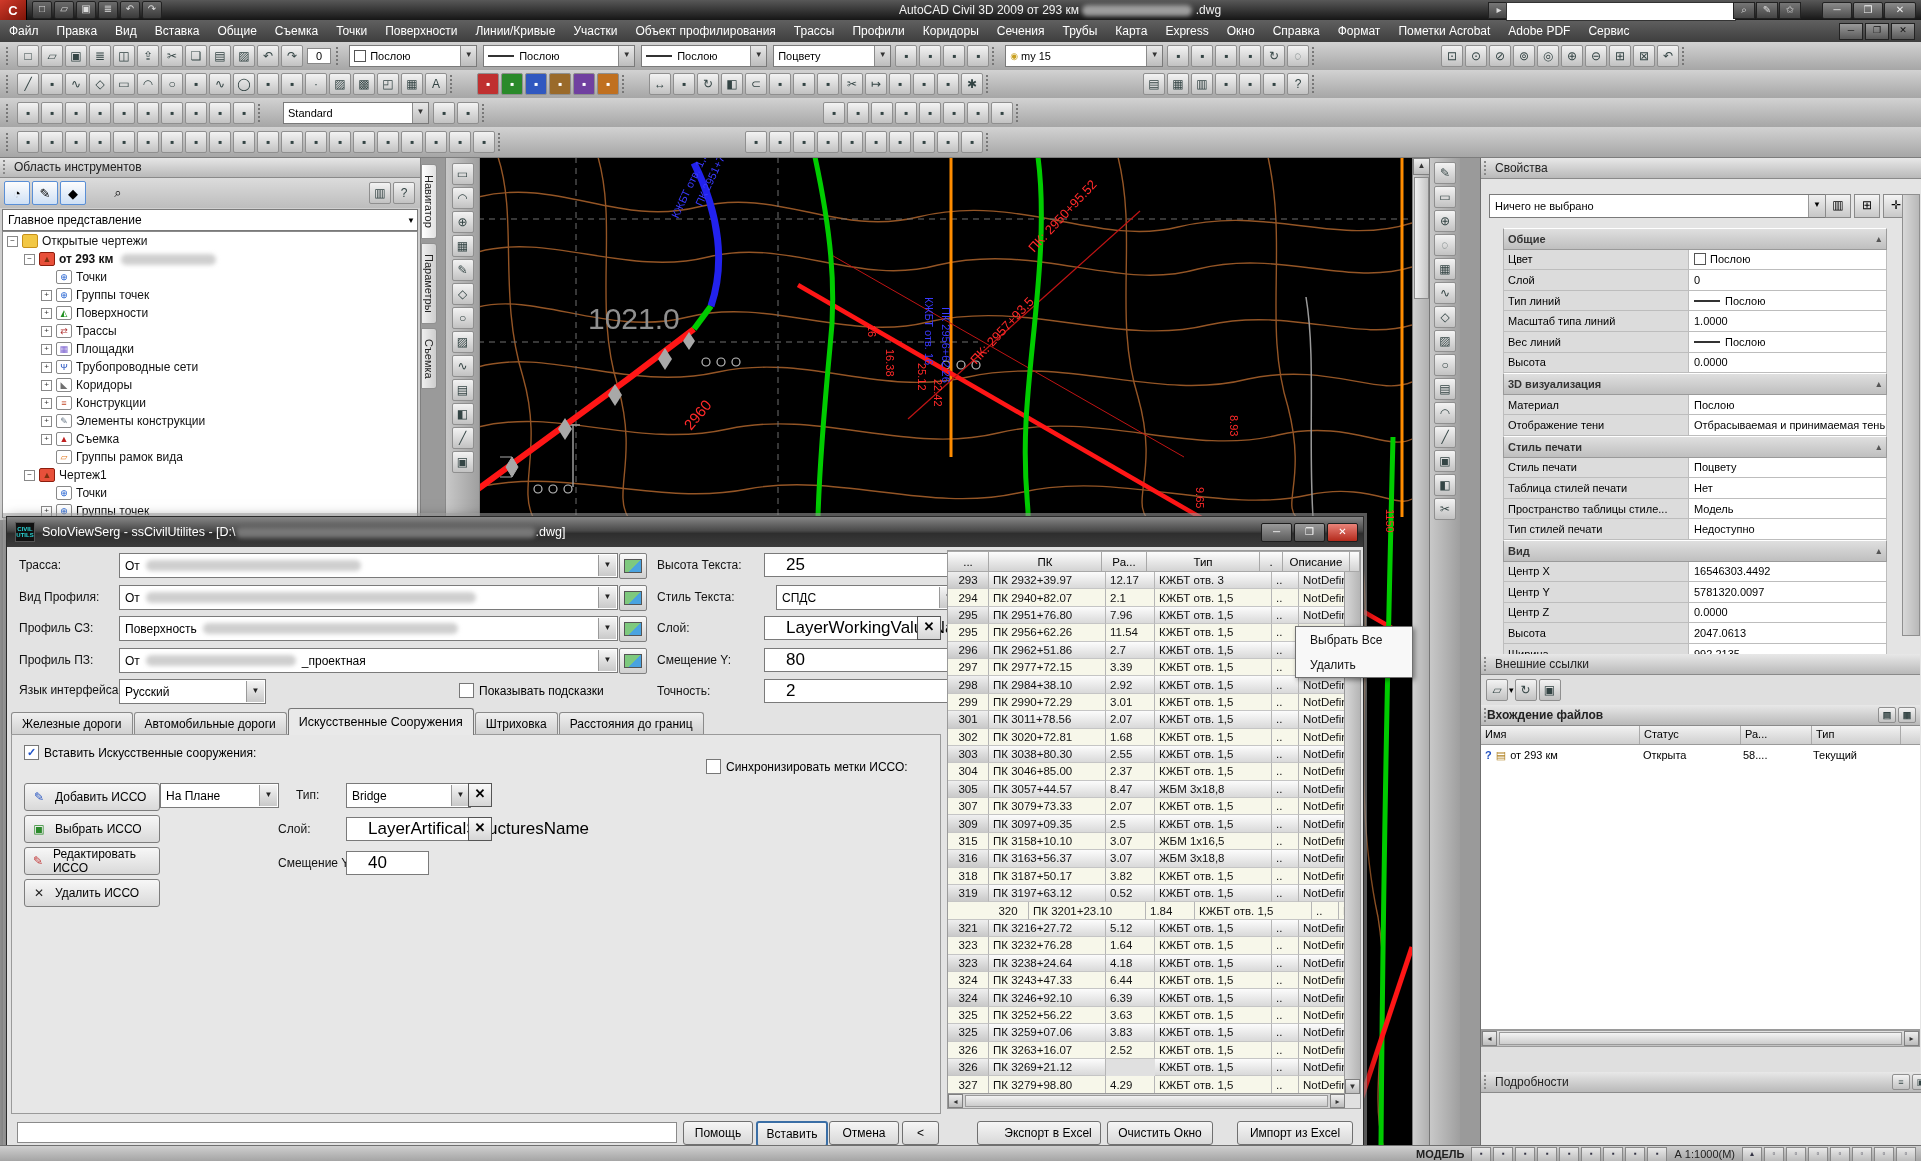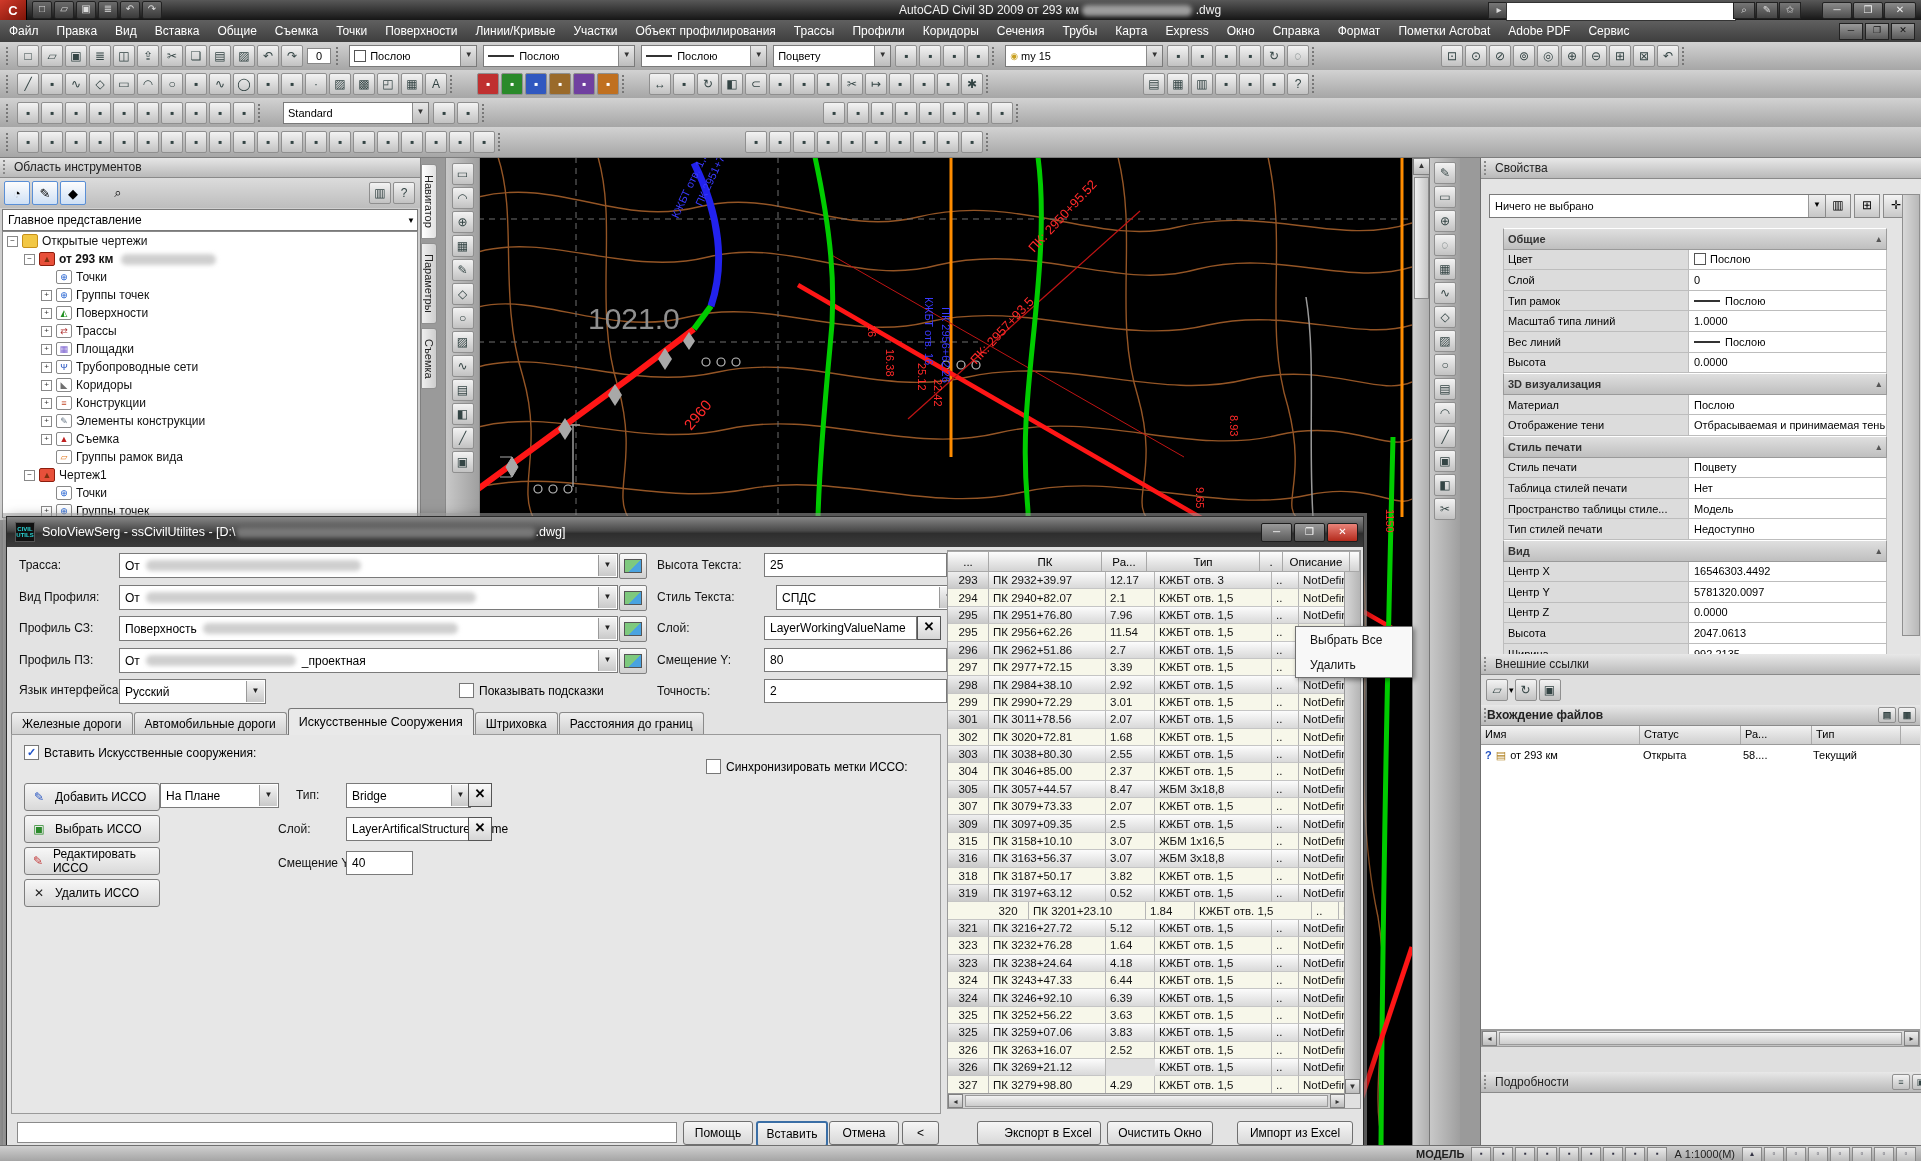--- a/index.html
+++ b/index.html
@@ -100,21 +100,21 @@
             display:flex;align-items:center;justify-content:center;text-align:center;margin-right:7px;border:1px solid #555}
   .dlg-winbtn{width:29px;height:17px;margin-left:2px;border:1px solid #1d1d1d;border-radius:2px;color:#fff;
               font-size:10px;text-align:center;line-height:15px;background:linear-gradient(#9a9a9a,#5b5b5b)}
   .dlg-close{background:linear-gradient(#e98379,#b42a1c)!important}
   .fld-label{position:absolute;font-size:12px;color:#111;white-space:nowrap}
   .combo{position:absolute;height:23px;background:#fff;border:1px solid #7a7a7a;display:flex;align-items:center;
          padding-left:5px;font-size:12px}
   .combo .dd{position:absolute;right:1px;top:1px;bottom:1px;width:17px;background:linear-gradient(#f5f5f5,#c9c9c9);
              border-left:1px solid #9a9a9a;text-align:center;font-size:8px;line-height:20px;color:#222}
   .input{position:absolute;height:22px;background:#fff;border:1px solid #7a7a7a;display:flex;align-items:center;
-         padding-left:5px;font-size:12px}
+         padding-left:21px;font-size:17px}
   .pick-btn{position:absolute;width:26px;height:24px;background:linear-gradient(#fafafa,#d0d0d0);border:1px solid #808080;
             border-radius:2px;display:flex;align-items:center;justify-content:center}
   .pick-btn .pic{width:16px;height:12px;background:linear-gradient(135deg,#7ec97e 55%,#4aa3e0 55%);border:1px solid #555}
   .x-btn{position:absolute;width:22px;height:22px;background:linear-gradient(#fafafa,#d6d6d6);border:1px solid #555;
          font-weight:bold;font-size:13px;text-align:center;line-height:20px}
   .chk{position:absolute;display:flex;align-items:center;font-size:12px;white-space:nowrap}
   .chk .box{width:13px;height:13px;background:#fff;border:1px solid #777;margin-right:5px;font-size:11px;
             line-height:12px;text-align:center;color:#2255c9;font-weight:bold}
   #dlg-tabs{position:absolute;left:4px;top:192px;height:26px;display:flex;align-items:flex-end}
   .tab{height:22px;padding:0 10px;background:linear-gradient(#f0f0f0,#cfcfcf);border:1px solid #8a8a8a;
@@ -648,21 +648,21 @@
           <span>Послою</span>
         </div>
       </div>
       <div class="pg-row">
         <div class="pg-lab">Слой</div>
         <div class="pg-val">
           <span>0</span>
         </div>
       </div>
       <div class="pg-row">
-        <div class="pg-lab">Тип рамок</div>
+        <div class="pg-lab">Тип линий</div>
         <div class="pg-val">
           <span class="sw-line"></span>
           <span>Послою</span>
         </div>
       </div>
       <div class="pg-row">
         <div class="pg-lab">Масштаб типа линий</div>
         <div class="pg-val">
           <span>1.0000</span>
         </div>

